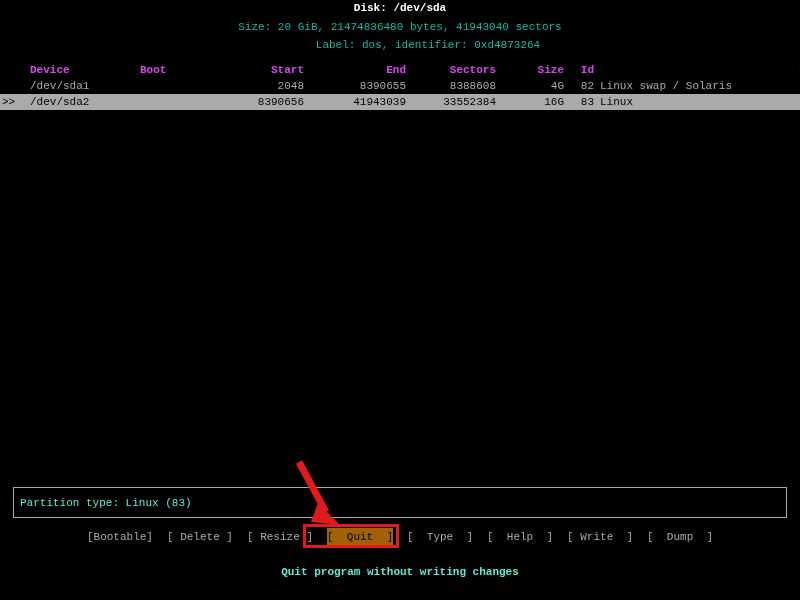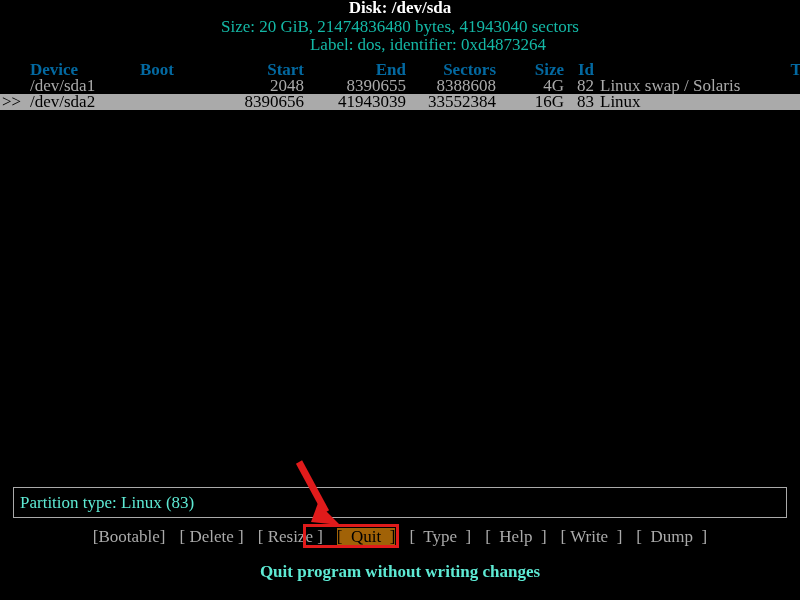--- a/index.html
+++ b/index.html
@@ -7,22 +7,22 @@
     margin: 0;
     padding: 0;
     background: #000000;
   }
   #screen {
     position: relative;
     width: 800px;
     height: 600px;
     background: #000000;
     overflow: hidden;
-    font-family: Liberation Serif, serif;
-    font-size: 17px;
+    font-family: Liberation Mono, monospace;
+    font-size: 11px;
     line-height: 16px;
     color: #aaaaaa;
     -webkit-font-smoothing: none;
   }
 
   
   .row {
     position: absolute;
     left: 0;
     width: 800px;
@@ -46,21 +46,21 @@
     left: 0;
     width: 800px;
   }
   .prow {
     position: relative;
     height: 16px;
     line-height: 16px;
     white-space: pre;
     width: 800px;
   }
-  .prow.header { color: #0369a1; font-weight: bold; }
+  .prow.header { color: #d946ef; font-weight: bold; }
   .prow.selected {
     background: #aaaaaa;
     color: #000000;
   }
   .cell { position: absolute; top: 0; white-space: pre; }
   .marker  { left: 2px;  width: 26px; text-align: left; }
   .c-dev   { left: 30px; width: 118px; text-align: left; }
   .c-boot  { left: 140px; width: 60px; text-align: left; }
   .c-start { left: 194px; width: 110px; text-align: right; }
   .c-end   { left: 310px; width: 96px; text-align: right; }

